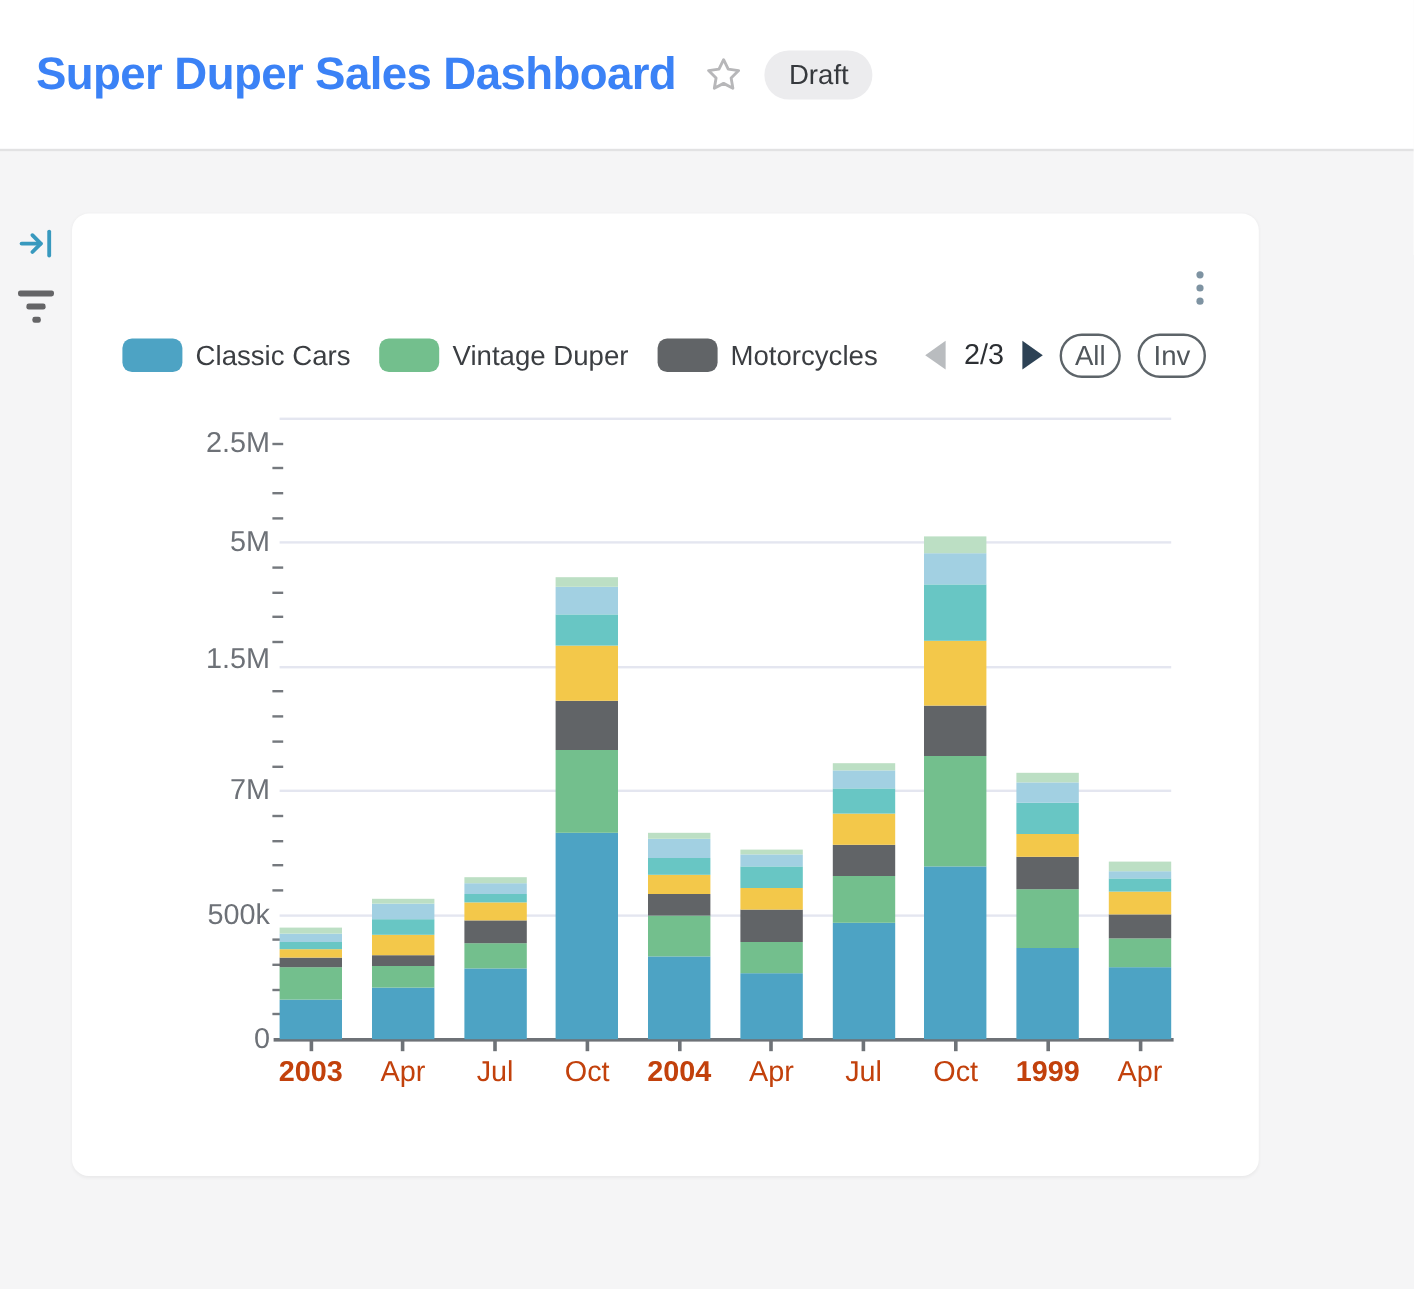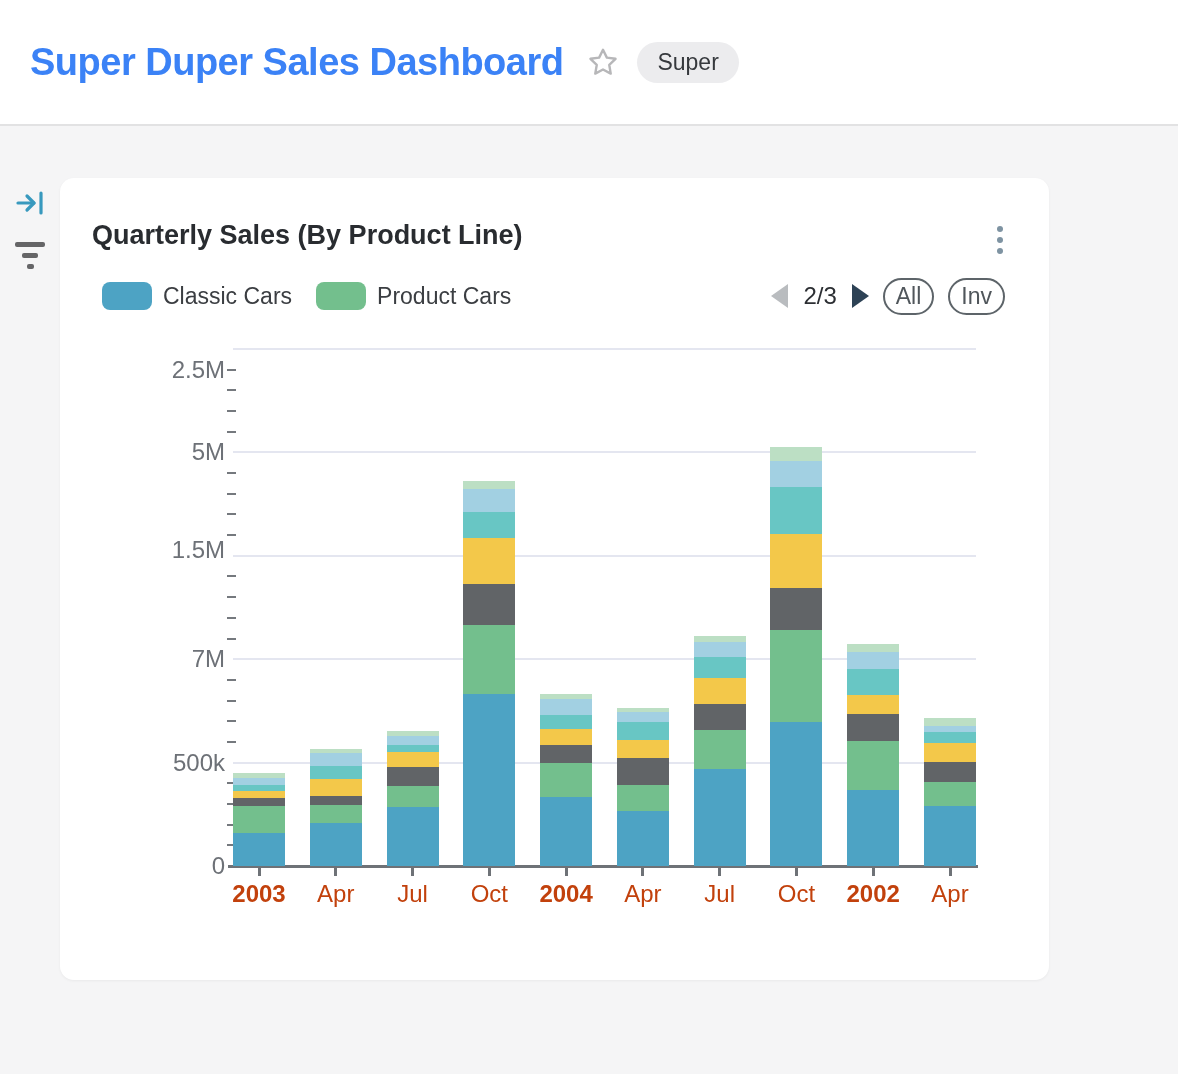--- a/index.html
+++ b/index.html
@@ -84,53 +84,56 @@
 </head>
 <body>
 
 <div class="header">
   <div class="page-title">Super Duper Sales Dashboard</div>
   <div class="star">
     <svg width="32" height="32" viewBox="0 0 24 24" fill="none" stroke="#b7b7b9" stroke-width="1.8" stroke-linejoin="round">
       <path d="M12 2.8 L14.9 8.7 L21.4 9.6 L16.7 14.2 L17.8 20.7 L12 17.6 L6.2 20.7 L7.3 14.2 L2.6 9.6 L9.1 8.7 Z"></path>
     </svg>
   </div>
-  <div class="draft-pill">Super</div>
+  <div class="draft-pill">Draft</div>
 </div>
 
 <div class="rail-icon rail-collapse">
   <svg width="30" height="30" viewBox="0 0 30 30" fill="none" stroke="#3899be" stroke-width="3.2" stroke-linecap="round" stroke-linejoin="round">
     <line x1="3" y1="15" x2="19" y2="15"></line>
     <polyline points="12,8 19,15 12,22"></polyline>
     <line x1="26" y1="5" x2="26" y2="25"></line>
   </svg>
 </div>
 <div class="rail-icon rail-filter">
   <div class="b1"></div>
     <div class="b2"></div>
     <div class="b3"></div>
 </div>
 
 <div class="card">
-  <div class="card-title">Quarterly Sales (By Product Line)</div>
   <div class="kebab">
     <span></span>
       <span></span>
       <span></span>
   </div>
 
   <div class="controls">
     <div id="legend" style="display:flex;align-items:center;">
         <div class="legend-item">
           <div class="legend-swatch" style="background: rgb(77, 163, 196);"></div>
           <div class="legend-label">Classic Cars</div>
         </div>
         <div class="legend-item">
           <div class="legend-swatch" style="background: rgb(115, 191, 141);"></div>
-          <div class="legend-label">Product Cars</div>
+          <div class="legend-label">Vintage Duper</div>
+        </div>
+        <div class="legend-item">
+          <div class="legend-swatch" style="background: rgb(97, 100, 103);"></div>
+          <div class="legend-label">Motorcycles</div>
         </div>
       </div>
     <div class="pager">
       <div class="tri tri-left"></div>
       <div class="page-label">2/3</div>
       <div class="tri tri-right"></div>
       <button class="pill-btn">All</button>
       <button class="pill-btn">Inv</button>
     </div>
   </div>
@@ -241,21 +244,21 @@
       <div class="xtick" style="left: 561.944px; top: 518px;"></div>
       <div class="xtick-label" style="left: 518.444px; top: 531px;">Oct</div>
       <div class="bar-seg" style="left: 614.222px; width: 52px; bottom: 0px; height: 76.3092px; background: rgb(77, 163, 196);"></div>
       <div class="bar-seg" style="left: 614.222px; width: 52px; bottom: 76.3092px; height: 48.3912px; background: rgb(115, 191, 141);"></div>
       <div class="bar-seg" style="left: 614.222px; width: 52px; bottom: 124.7px; height: 27.2976px; background: rgb(97, 100, 103);"></div>
       <div class="bar-seg" style="left: 614.222px; width: 52px; bottom: 151.998px; height: 19.0256px; background: rgb(243, 200, 74);"></div>
       <div class="bar-seg" style="left: 614.222px; width: 52px; bottom: 171.024px; height: 26.0568px; background: rgb(104, 198, 196);"></div>
       <div class="bar-seg" style="left: 614.222px; width: 52px; bottom: 197.08px; height: 17.3712px; background: rgb(162, 208, 226);"></div>
       <div class="bar-seg" style="left: 614.222px; width: 52px; bottom: 214.452px; height: 7.6516px; background: rgb(188, 223, 196);"></div>
       <div class="xtick" style="left: 638.722px; top: 518px;"></div>
-      <div class="xtick-label bold" style="left: 595.222px; top: 531px;">2002</div>
+      <div class="xtick-label bold" style="left: 595.222px; top: 531px;">1999</div>
       <div class="bar-seg" style="left: 691px; width: 52px; bottom: 0px; height: 60.3856px; background: rgb(77, 163, 196);"></div>
       <div class="bar-seg" style="left: 691px; width: 52px; bottom: 60.3856px; height: 23.3684px; background: rgb(115, 191, 141);"></div>
       <div class="bar-seg" style="left: 691px; width: 52px; bottom: 83.754px; height: 20.0596px; background: rgb(97, 100, 103);"></div>
       <div class="bar-seg" style="left: 691px; width: 52px; bottom: 103.814px; height: 19.0256px; background: rgb(243, 200, 74);"></div>
       <div class="bar-seg" style="left: 691px; width: 52px; bottom: 122.839px; height: 10.9604px; background: rgb(104, 198, 196);"></div>
       <div class="bar-seg" style="left: 691px; width: 52px; bottom: 133.8px; height: 5.9972px; background: rgb(162, 208, 226);"></div>
       <div class="bar-seg" style="left: 691px; width: 52px; bottom: 139.797px; height: 8.0652px; background: rgb(188, 223, 196);"></div>
       <div class="xtick" style="left: 715.5px; top: 518px;"></div>
       <div class="xtick-label" style="left: 672px; top: 531px;">Apr</div>
     </div>

